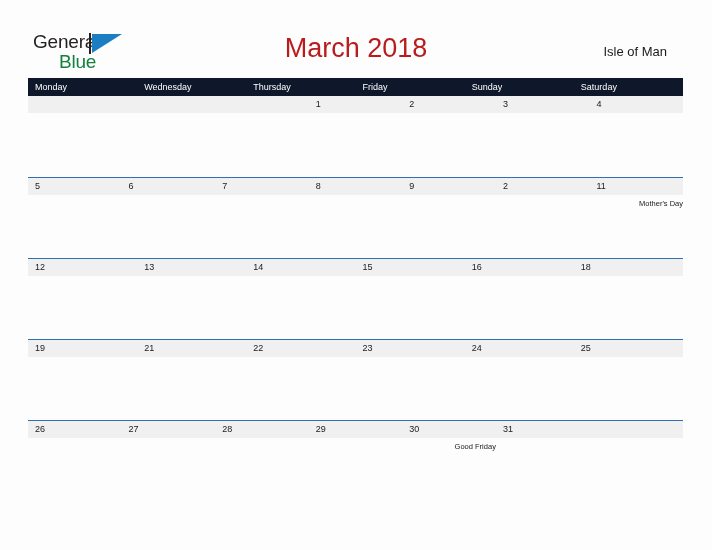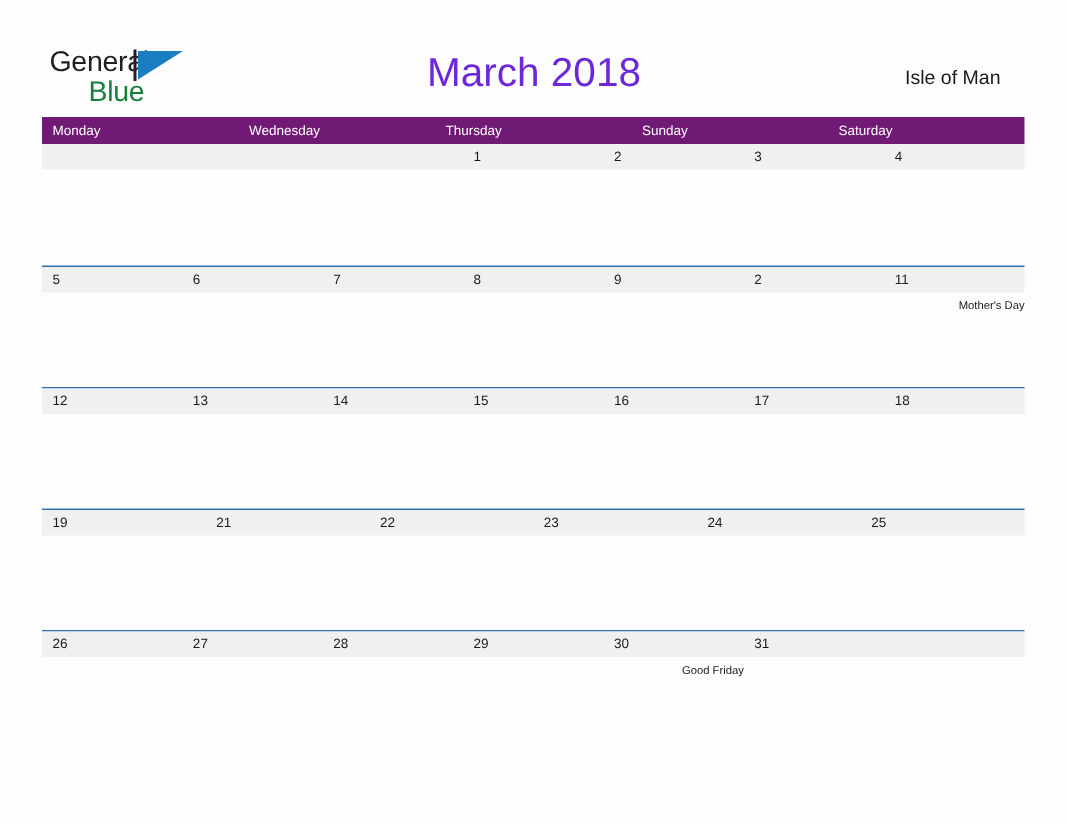--- a/index.html
+++ b/index.html
@@ -83,21 +83,21 @@
     white-space: nowrap;
   }
 
   .cal-title {
     position: absolute;
     left: 0;
     top: 33px;
     width: 712px;
     text-align: center;
     font-size: 27px;
-    color: #6d28d9;
+    color: #b91c1c;
     font-family: "Liberation Sans", sans-serif;
     letter-spacing: 0px;
   }
 
   .locale {
     position: absolute;
     right: 45px;
     top: 44px;
     font-size: 13px;
     color: #1a1a1a;
@@ -109,21 +109,21 @@
     position: absolute;
     left: 28px;
     top: 78px;
     width: 655px;
   }
 
   .dow-row {
     display: flex;
     width: 655px;
     height: 18px;
-    background: #701a75;
+    background: #0f172a;
   }
   .dow {
     flex: 1 1 0;
     color: #ffffff;
     font-size: 9px;
     line-height: 18px;
     padding-left: 7px;
     box-sizing: border-box;
     white-space: nowrap;
   }
@@ -198,20 +198,21 @@
     <div class="locale">Isle of Man</div>
 
   </div>
 
   <div class="calendar">
 
     <div class="dow-row">
       <div class="dow">Monday</div>
       <div class="dow">Wednesday</div>
       <div class="dow">Thursday</div>
+      <div class="dow">Friday</div>
       <div class="dow">Sunday</div>
       <div class="dow">Saturday</div>
     </div>
 
     <div id="weeks-container">
         <div class="week">
           <div class="week-band"></div>
           <div class="week-cells">
             <div class="cell empty">
               <div class="daynum"></div>
@@ -295,24 +296,20 @@
             </div>
             <div class="cell">
               <div class="daynum">15</div>
               <div class="events"></div>
             </div>
             <div class="cell">
               <div class="daynum">16</div>
               <div class="events"></div>
             </div>
             <div class="cell">
-              <div class="daynum">17</div>
-              <div class="events"></div>
-            </div>
-            <div class="cell">
               <div class="daynum">18</div>
               <div class="events"></div>
             </div>
           </div>
         </div>
         <div class="week">
           <div class="week-band"></div>
           <div class="week-cells">
             <div class="cell">
               <div class="daynum">19</div>

